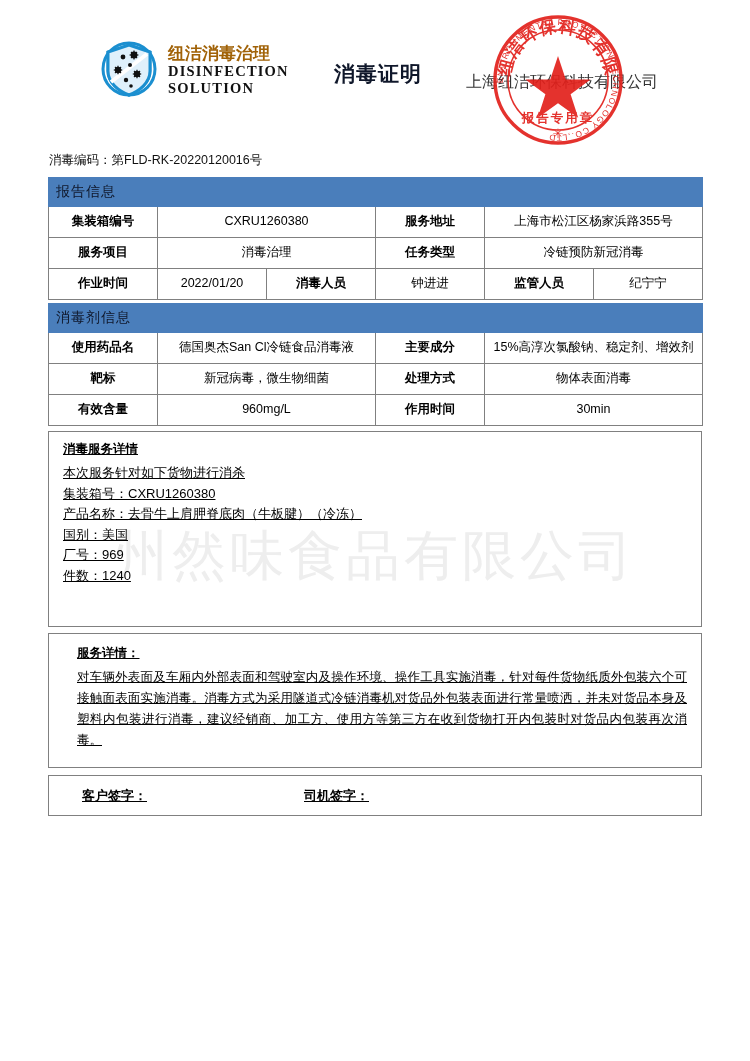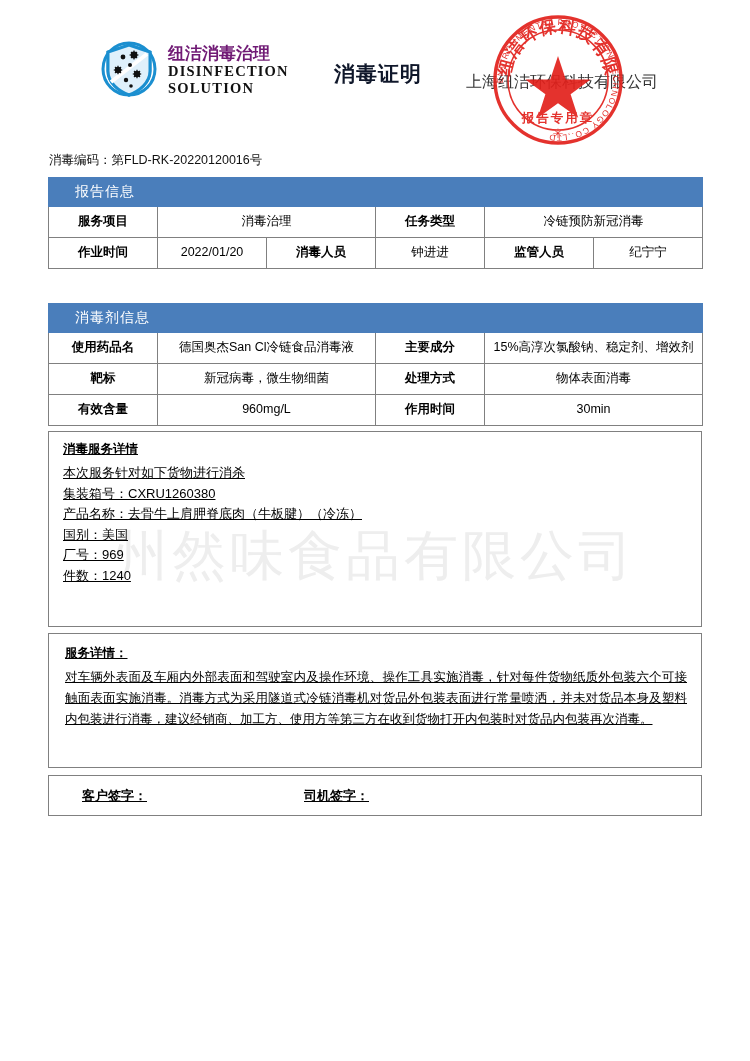--- a/index.html
+++ b/index.html
@@ -45,21 +45,21 @@
     display: flex;
     align-items: center;
     gap: 8px;
   }
   .logo-mark { width: 62px; height: 62px; display: block; }
   .logo-text { line-height: 1; padding-top: 2px; }
   .logo-cn {
     font-size: 17px;
     font-weight: 700;
     letter-spacing: 0px;
-    color: #701a75;
+    color: #a16207;
     font-family: "DejaVu Sans", sans-serif;
   }
   .logo-en1, .logo-en2 {
     font-size: 14.5px;
     font-weight: 700;
     letter-spacing: 1.2px;
     color: #111;
     font-family: Liberation Serif, serif;
     margin-top: 2px;
   }
@@ -118,26 +118,26 @@
     font-size: 12.5px;
     text-align: center;
     vertical-align: middle;
     padding: 2px 4px;
     line-height: 1.25;
     background: #ffffff;
   }
   .doc-table td.lbl { font-weight: 700; }
   .band td {
     background: #4a7ebb;
-    color: #ffffff;
+    color: #0f172a;
     border: 1px solid #4a7ebb;
     text-align: left;
     font-size: 14px;
     font-weight: 400;
-    padding-left: 26px;
+    padding-left: 7px;
     height: 24px;
     letter-spacing: 1px;
   }
 
   #table-report { top: 177px; }
   #table-agent  { top: 303px; }
 
   
   .box {
     position: absolute;
@@ -150,21 +150,21 @@
     text-decoration: underline;
   }
   #box-service-detail {
     top: 431px;
     height: 196px;
     padding: 9px 14px 0 14px;
   }
   #box-service-desc {
     top: 633px;
     height: 135px;
-    padding: 11px 14px 0 16px;
+    padding: 11px 14px 0 28px;
   }
   #box-signature {
     top: 775px;
     height: 41px;
   }
 
   .box-title {
     font-size: 12.5px;
     font-weight: 700;
     margin-bottom: 5px;
@@ -283,20 +283,26 @@
       <col style="width:109px">
     <col style="width:109px">
       <col style="width:109px">
       <col style="width:109px">
   </colgroup>
   <tbody>
     <tr class="band">
       <td colspan="6">报告信息</td>
     </tr>
     <tr>
+      <td class="lbl">集装箱编号</td>
+      <td colspan="2">CXRU1260380</td>
+      <td class="lbl">服务地址</td>
+      <td colspan="2">上海市松江区杨家浜路355号</td>
+    </tr>
+    <tr>
       <td class="lbl">服务项目</td>
       <td colspan="2">消毒治理</td>
       <td class="lbl">任务类型</td>
       <td colspan="2">冷链预防新冠消毒</td>
     </tr>
     <tr>
       <td class="lbl">作业时间</td>
       <td>2022/01/20</td>
       <td class="lbl">消毒人员</td>
       <td>钟进进</td>

